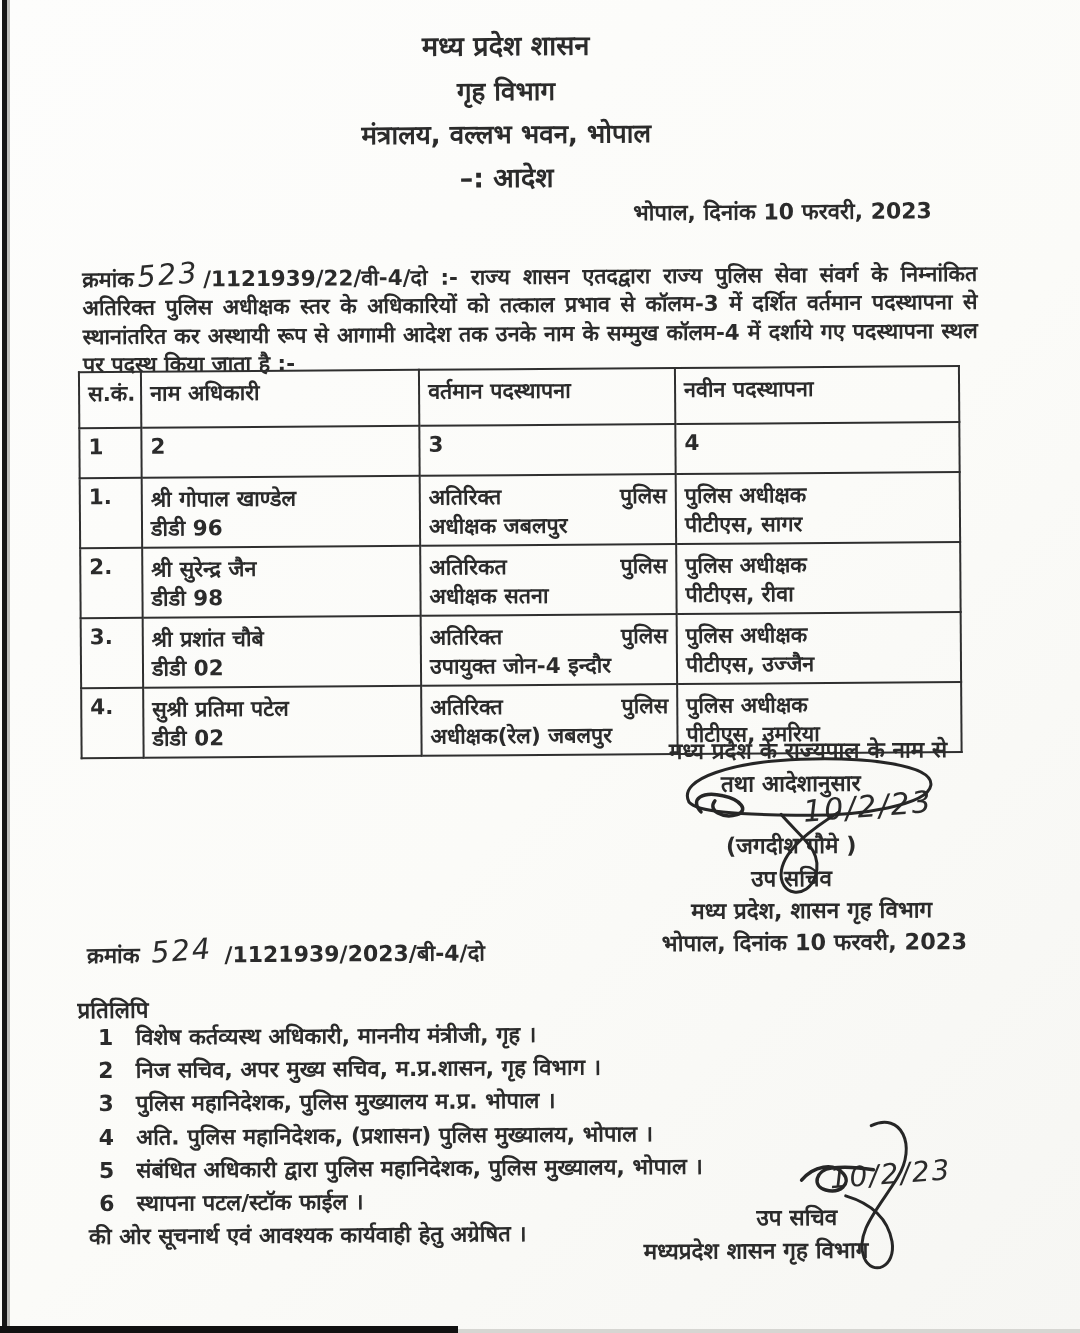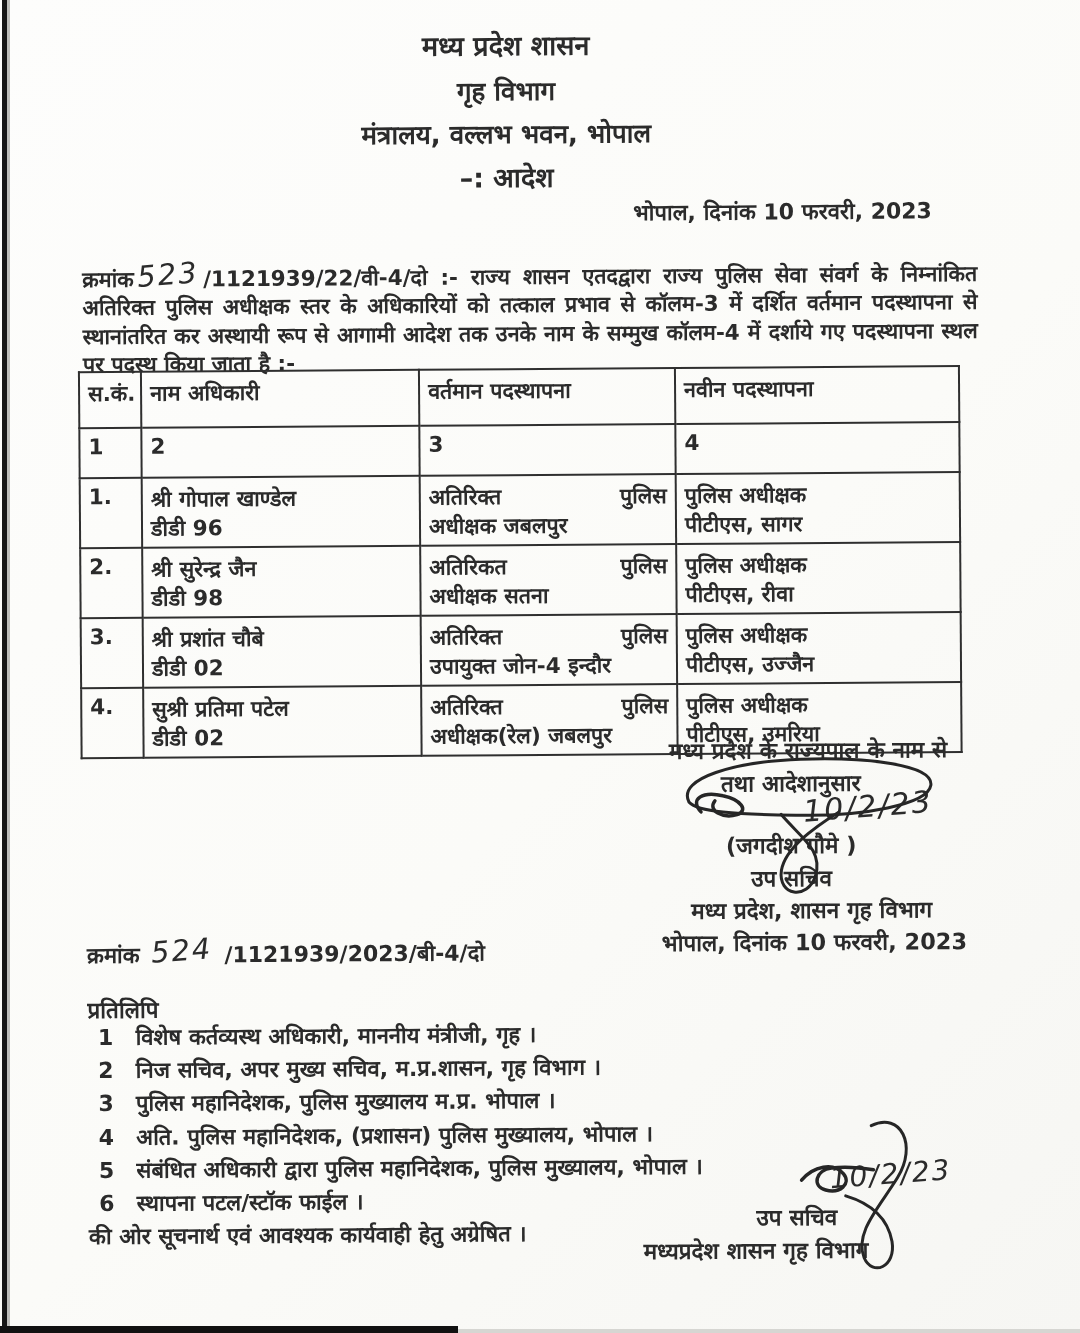--- a/index.html
+++ b/index.html
@@ -46,21 +46,21 @@
   
   .s1-l1{position:absolute;top:736px;left:630px;width:355px;text-align:center;font-size:22.5px;}
   .s1-l2{position:absolute;top:769px;left:640px;width:300px;text-align:center;font-size:22.5px;}
   .s1-date{position:absolute;top:791px;left:802px;font-size:30px;}
   .s1-name{position:absolute;top:831px;left:640px;width:300px;text-align:center;font-size:22.5px;}
   .s1-desig{position:absolute;top:864px;left:640px;width:300px;text-align:center;font-size:22.5px;}
   .s1-dept{position:absolute;top:896px;left:650px;width:320px;text-align:center;font-size:22.5px;}
   .s1-pdate{position:absolute;top:928px;left:645px;width:335px;text-align:center;font-size:22.5px;}
   
   .ref2{position:absolute;top:936px;left:85px;font-size:22px;}
-  .copies-title{position:absolute;top:991px;left:85px;font-size:22.5px;}
+  .copies-title{position:absolute;top:991px;left:75px;font-size:22.5px;}
   .copies-list{position:absolute;top:1018px;left:85px;width:810px;font-size:22px;line-height:33.2px;}
   .copy-item{display:flex;}
   .copy-item .no{width:36px;text-align:center;flex:none;}
   .copy-item .itxt{margin-left:12px;}
   .forward-note{margin-top:0px;}
   
   .s2-date{position:absolute;top:1160px;left:826px;font-size:28px;}
   .s2-desig{position:absolute;top:1203px;left:693px;width:200px;text-align:center;font-size:22.5px;}
   .s2-dept{position:absolute;top:1236px;left:602px;width:300px;text-align:center;font-size:22.5px;}
   

